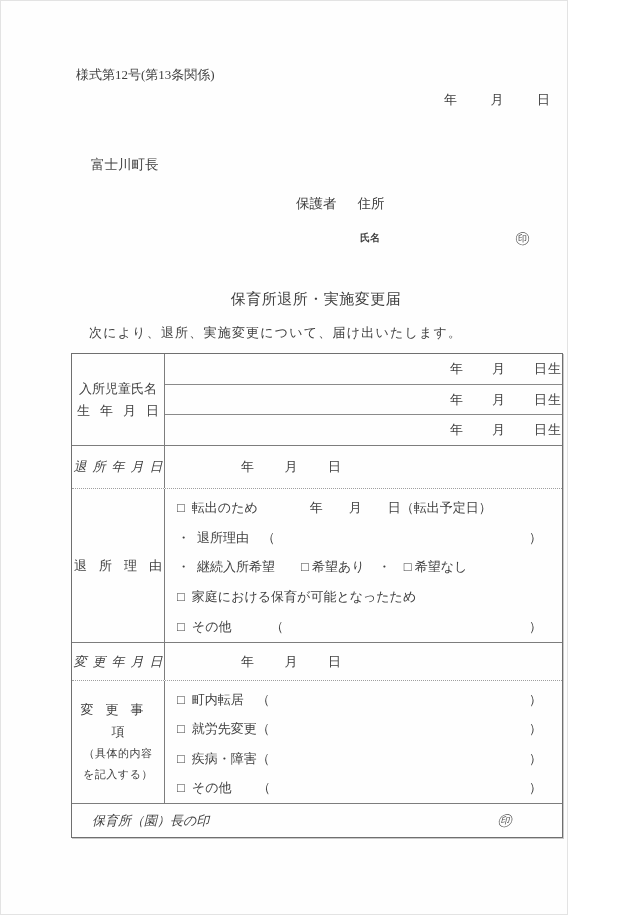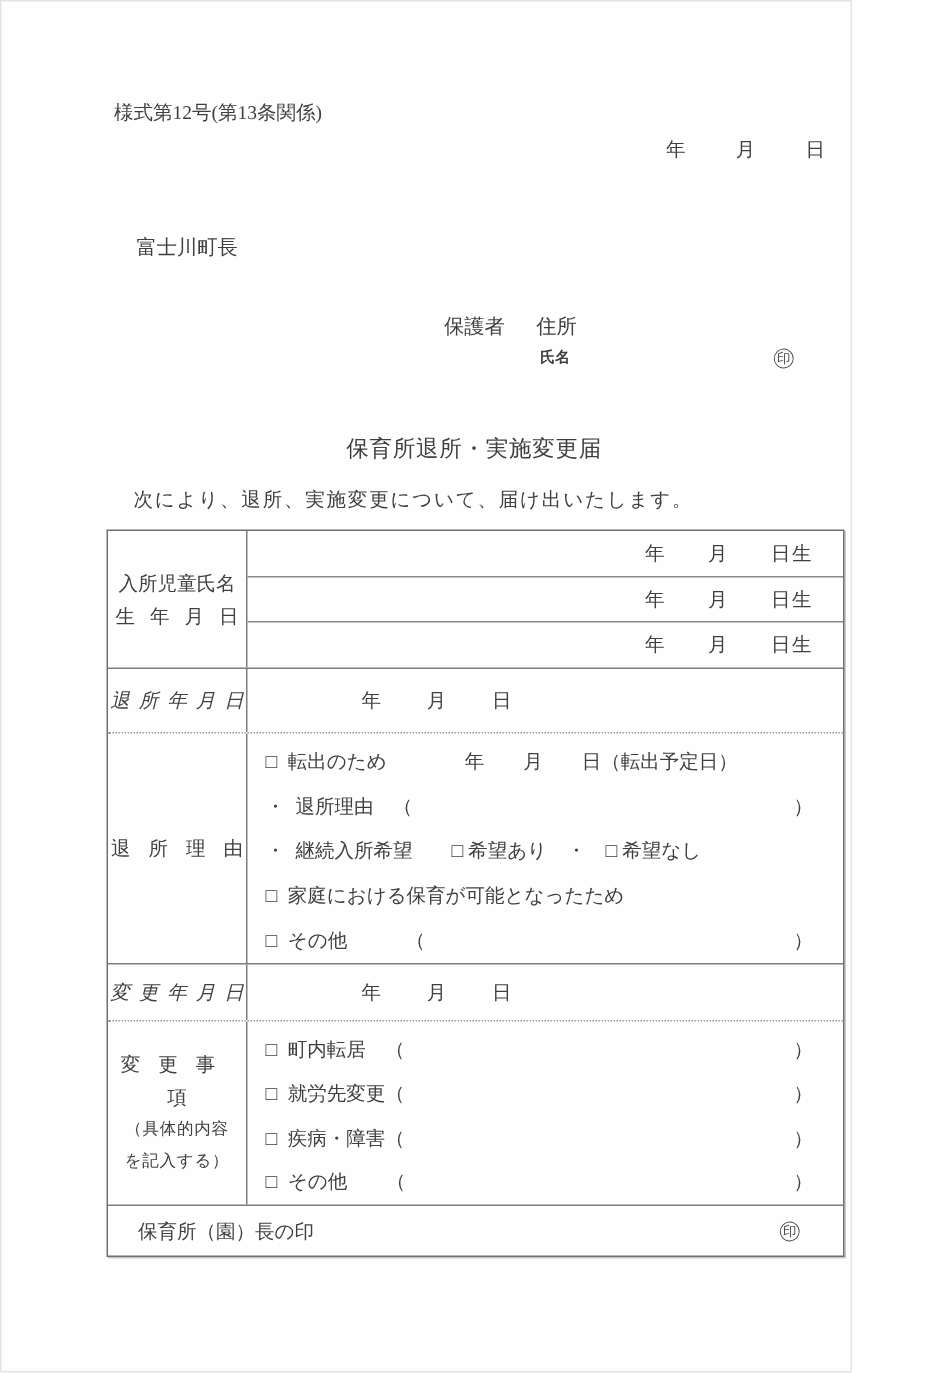--- a/index.html
+++ b/index.html
@@ -17,21 +17,21 @@
     border: 1px solid #e3e3e3;
     overflow: hidden;
     font-size: 13px;
   }
   .abs { position: absolute; white-space: nowrap; }
 
   .form-number { left: 75px; top: 65px; font-size: 13px; }
   .date-line   { left: 443px; top: 90px; font-size: 13px; letter-spacing: 2.5px; }
   .addressee   { left: 90px; top: 155px; font-size: 13.5px; }
 
-  .guardian-row { left: 295px; top: 208px; display: flex; gap: 21px; font-size: 13.5px; }
+  .guardian-row { left: 295px; top: 194px; display: flex; gap: 21px; font-size: 13.5px; }
   .name-row     { left: 359px; top: 230px; font-size: 10px; font-weight: bold; }
   .guardian-seal { left: 514px; top: 228px; font-size: 15px; color: #4a4a4a; }
 
   .doc-title { left: 0; top: 289px; width: 630px; text-align: center;
                font-size: 15px; letter-spacing: 0.5px; }
   .intro     { left: 88px; top: 323px; font-size: 13px; letter-spacing: 1.2px; }
 
   
   .form-table {
     position: absolute; left: 70px; top: 352px;
@@ -48,21 +48,21 @@
   .label-cell {
     width: 93px; flex: 0 0 93px;
     border-right: 1px solid #7d7d7d;
     display: flex; flex-direction: column;
     align-items: center; justify-content: center;
     text-align: center;
   }
   .content-cell { flex: 1; display: flex; flex-direction: column; }
 
   .row-a { height: 92px; }
-  .sub-row { flex: 1; display: flex; align-items: center; justify-content: flex-end; padding-right: 20px; }
+  .sub-row { flex: 1; display: flex; align-items: center; justify-content: flex-end; }
   .sub-row + .sub-row { border-top: 1px solid #8a8a8a; }
   .birth-label { letter-spacing: 1px; }
 
   .row-b, .row-d { height: 40px; }
   .row-b { height: 43px; }
   .row-d { height: 38px; }
   .date-cell { justify-content: center; padding-left: 76px; letter-spacing: 1.5px; }
   .date-cell, .lines-cell { display: flex; }
 
   .row-c { height: 154px; }
@@ -73,22 +73,22 @@
   .line { display: flex; align-items: center; }
   .line .marker { margin-right: 7px; }
   .line .close { margin-left: auto; }
 
   .ls5 { letter-spacing: 6px;  margin-right: -6px; font-style: italic; }
   .ls4 { letter-spacing: 12px; margin-right: -12px; }
   .lsb { letter-spacing: 10px; margin-right: -10px; line-height: 22px; }
   .label-cell .main { line-height: 22px; }
   .note { font-size: 11px; line-height: 21px; letter-spacing: 0.5px; }
 
-  .row-f { flex: 1; align-items: center; padding: 0 28px 0 20px;
-           justify-content: space-between; }
+  .row-f { flex: 1; align-items: center; padding: 0 50px 0 20px;
+           justify-content: space-between; font-style: italic; }
   .seal { font-size: 15px; color: #4a4a4a; }
 </style>
 </head>
 <body>
 
 <div class="page">
 
   <div class="abs form-number">様式第12号(第13条関係)</div>
   <div class="abs date-line">年　　月　　日</div>
   <div class="abs addressee">富士川町長</div>

